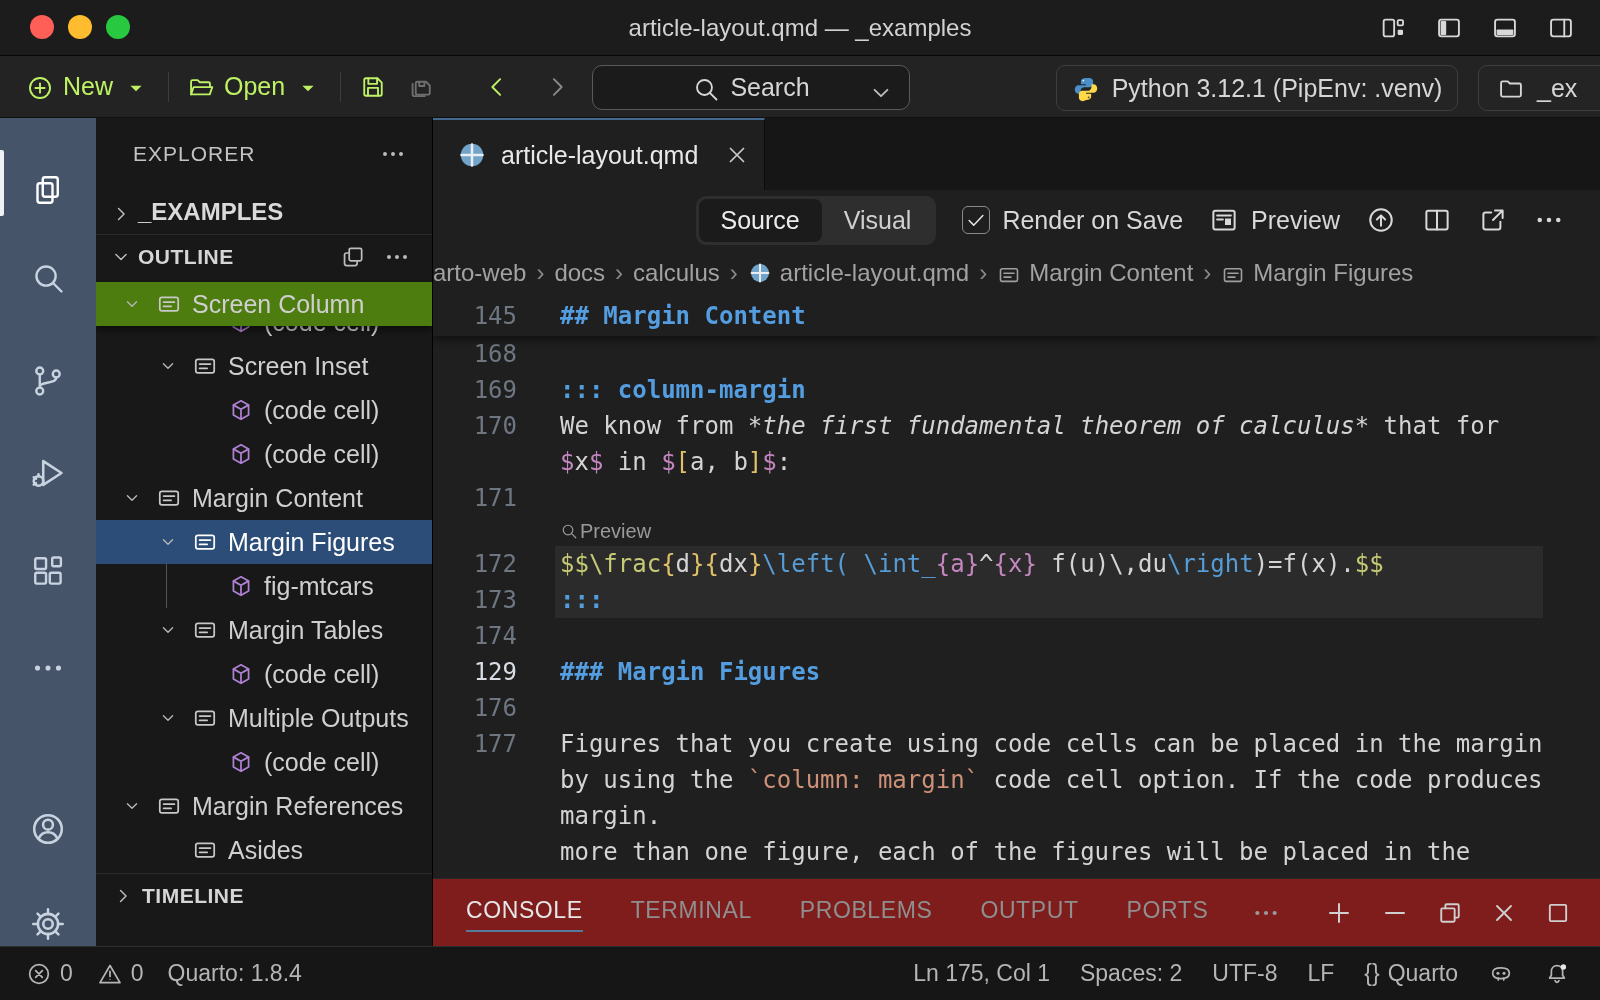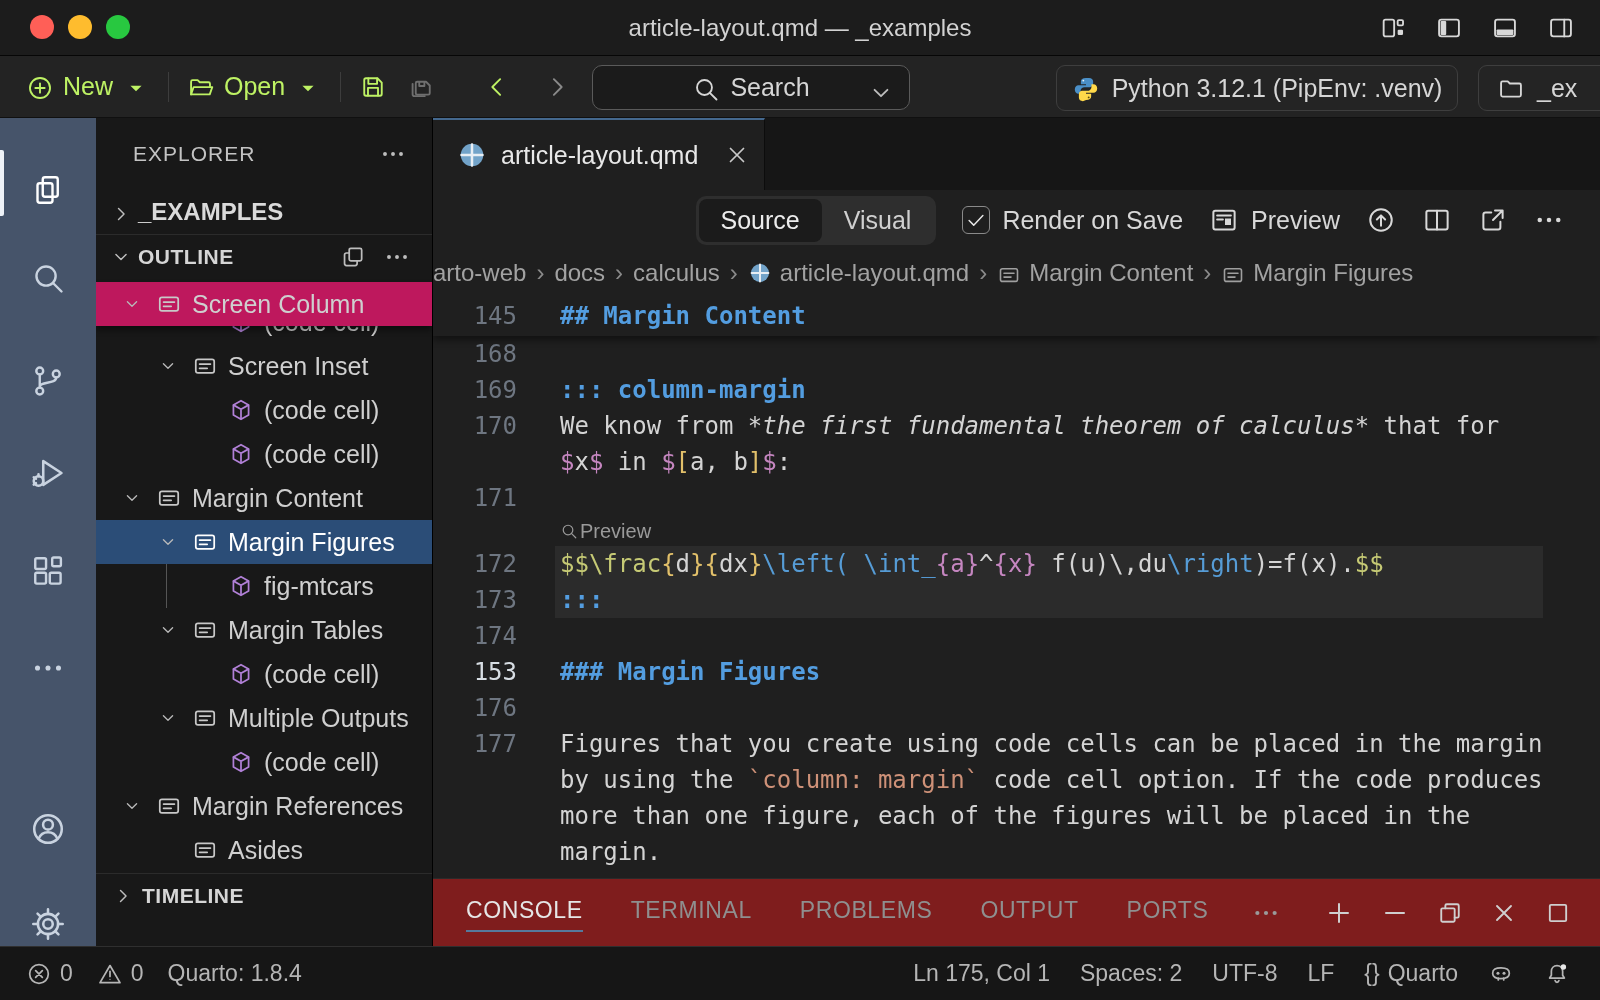--- a/index.html
+++ b/index.html
@@ -47,21 +47,21 @@
   .sb-dots { position:absolute; right:26px; color:#bdbdbd; }
   .sb-workspace { position:absolute; top:72px; height:44px; width:100%; padding-left:14px; display:flex; align-items:center;
                   gap:6px; color:#dadada; font-size:24px; font-weight:700; }
   .sb-outline-h { top:116px; height:44px; border-top:1px solid #2b2b2b; padding-left:14px; gap:6px; }
   .sb-outline-h .hicons { position:absolute; right:22px; display:flex; gap:18px; color:#bdbdbd; }
   .sb-tree { position:absolute; top:160px; left:0; width:100%; height:595px; padding-top:4px; overflow:hidden; }
   .orow { position:relative; height:44px; display:flex; align-items:center; color:#cfcfcf; font-size:25px; }
   .orow .chev { width:34px; display:flex; justify-content:flex-start; color:#b9b9b9; flex:none; }
   .orow .oicon { margin-right:10px; display:flex; flex:none; }
   .orow.selected { background:#2b4d77; color:#ffffff; }
-  .orow.sticky { background:#be185d; position:relative; z-index:3; box-shadow:0 4px 6px rgba(0,0,0,.45);text-align:center; }
+  .orow.sticky { background:#4d7c0f; position:relative; z-index:3; box-shadow:0 4px 6px rgba(0,0,0,.45);text-align:center; }
   .oclip { height:18px; overflow:hidden; position:relative; z-index:1; }
   .oclip .orow { margin-top:-26px; }
   .oguide { position:absolute; left:70px; top:0; bottom:0; width:1px; background:#555; }
   .sb-timeline { top:755px; height:44px; border-top:1px solid #2b2b2b; padding-left:16px; gap:8px; }
   .sb-quarto { top:799px; height:29px; border-top:1px solid #2b2b2b; padding-left:16px; gap:8px;margin-top:39px; }
   .sb-chev { color:#bdbdbd; }
 
   
   .editor { position:absolute; left:433px; top:0; width:1167px; height:828px; background:#1f1f1f; }
   .tabbar { position:absolute; left:0; top:0; width:100%; height:72px; background:#161616; }
@@ -654,42 +654,42 @@
           </div>
           <div class="crow hl">
             <span class="lnum">173</span>
             <span class="ltext"><span class="tk-head">:::</span></span>
           </div>
           <div class="crow">
             <span class="lnum">174</span>
             <span class="ltext"></span>
           </div>
           <div class="crow">
-            <span class="lnum cur">153</span>
+            <span class="lnum cur">129</span>
             <span class="ltext"><span class="tk-head">### Margin Figures</span></span>
           </div>
           <div class="crow">
             <span class="lnum">176</span>
             <span class="ltext"></span>
           </div>
           <div class="crow">
             <span class="lnum">177</span>
             <span class="ltext"><span class="tk-p">Figures that you create using code cells can be placed in the margin</span></span>
           </div>
           <div class="crow">
             <span class="lnum"></span>
             <span class="ltext"><span class="tk-p">by using the </span><span class="tk-str">`column: margin`</span><span class="tk-p"> code cell option. If the code produces</span></span>
           </div>
           <div class="crow">
             <span class="lnum"></span>
+            <span class="ltext"><span class="tk-p">margin.</span></span>
+          </div>
+          <div class="crow">
+            <span class="lnum"></span>
             <span class="ltext"><span class="tk-p">more than one figure, each of the figures will be placed in the</span></span>
-          </div>
-          <div class="crow">
-            <span class="lnum"></span>
-            <span class="ltext"><span class="tk-p">margin.</span></span>
           </div>
         </div>
     </div>
 
     <div class="panel">
       <div class="ptabs">
           <div class="ptab active">CONSOLE</div>
           <div class="ptab">TERMINAL</div>
           <div class="ptab">PROBLEMS</div>
           <div class="ptab">OUTPUT</div>

